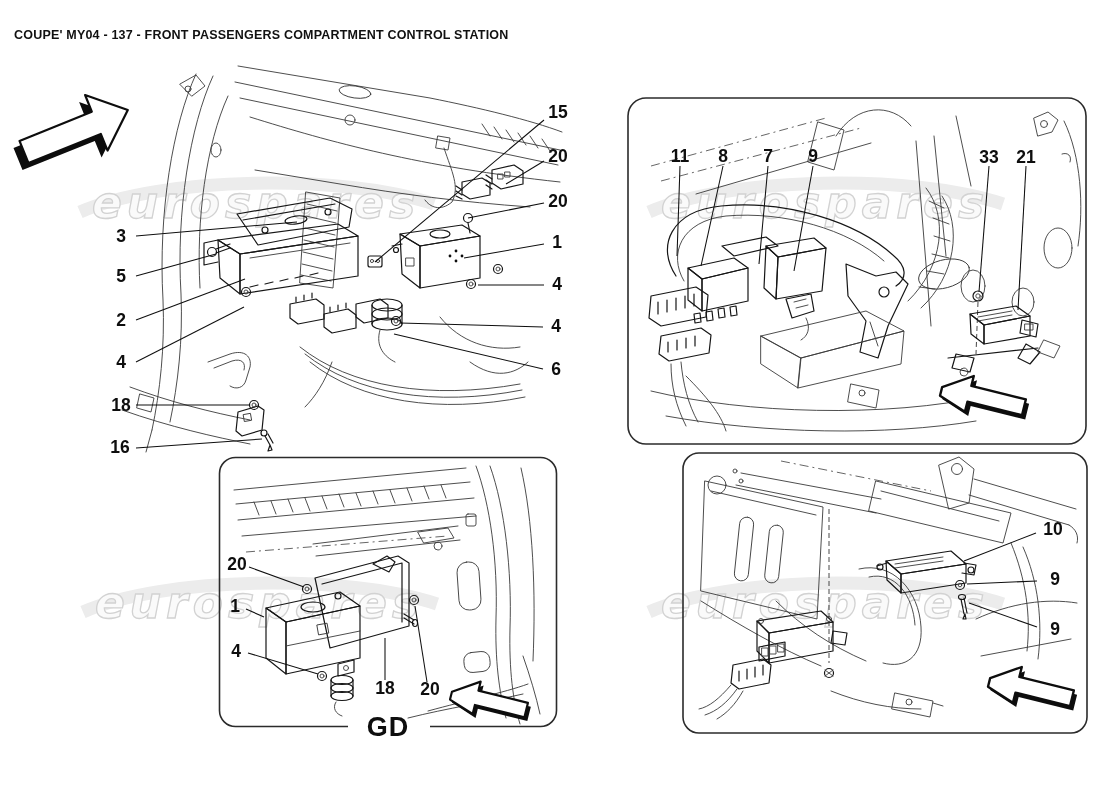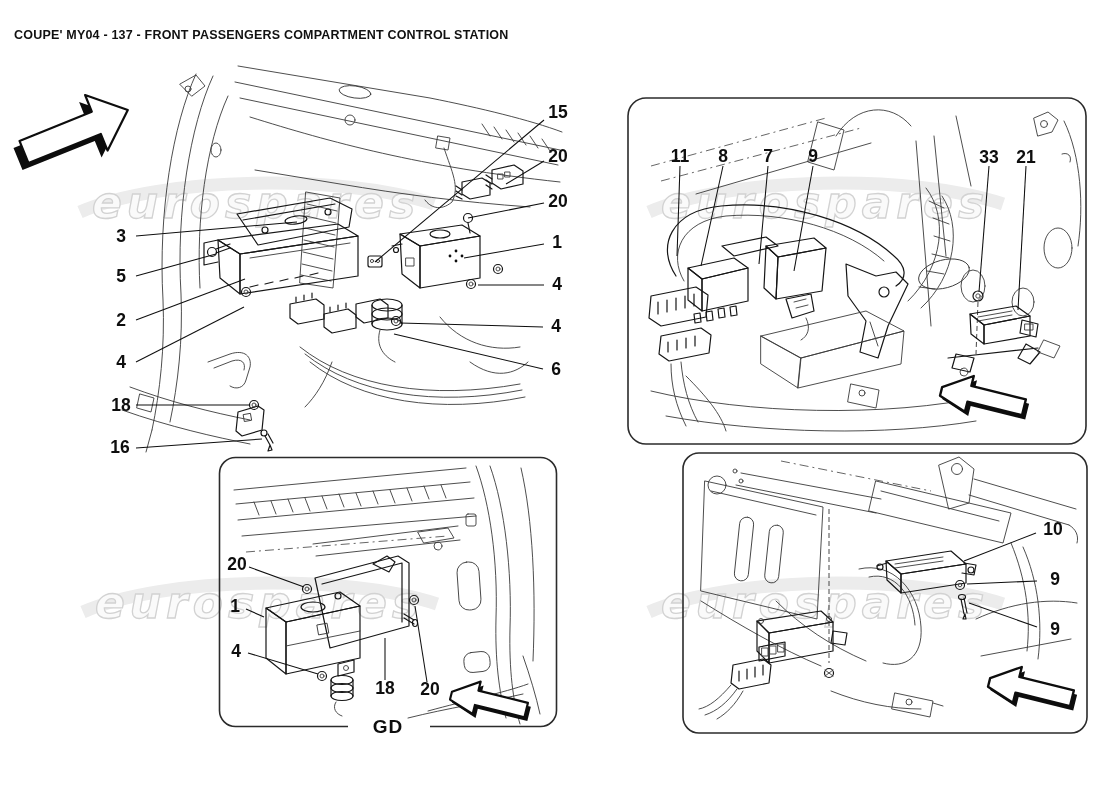--- a/index.html
+++ b/index.html
@@ -3,21 +3,21 @@
 <meta charset="utf-8">
 <style>
   html,body{margin:0;padding:0;background:#fff;}
   .page{position:relative;width:1100px;height:800px;background:#ffffff;
         font-family:"Liberation Sans",sans-serif;overflow:hidden;}
   .title{position:absolute;left:14px;top:28px;font-weight:bold;font-size:12.5px;
          color:#111;letter-spacing:.2px;white-space:nowrap;text-align:center;}
   .co{position:absolute;transform:translate(-50%,-50%);font-weight:bold;
       font-size:17.5px;color:#0e0e0e;line-height:1;}
   .gd{position:absolute;transform:translate(-50%,-50%);font-weight:bold;
-      font-size:19px;color:#0e0e0e;letter-spacing:1px;}
+      font-size:27px;color:#0e0e0e;letter-spacing:1px;}
   svg{position:absolute;overflow:visible;}
   .pb{fill:none;stroke:#2b2b2b;stroke-width:1.6;}
   .b {stroke:#3a3a3a;stroke-width:.9;fill:none;stroke-linecap:round;stroke-linejoin:round;}
   .c {stroke:#161616;stroke-width:1.2;fill:none;stroke-linecap:round;stroke-linejoin:round;}
   .ld{stroke:#0f0f0f;stroke-width:1.05;fill:none;}
   .dd{stroke:#4a4a4a;stroke-width:.85;fill:none;stroke-dasharray:9 4 2 4;}
   .ds{stroke:#333;stroke-width:.9;fill:none;stroke-dasharray:5 3;}
   .aw{fill:#ffffff;stroke:#0d0d0d;stroke-width:2.2;stroke-linejoin:round;}
   .as{fill:#0d0d0d;stroke:none;}
   .wmt{font-family:"DejaVu Sans",sans-serif;font-weight:bold;font-style:italic;

